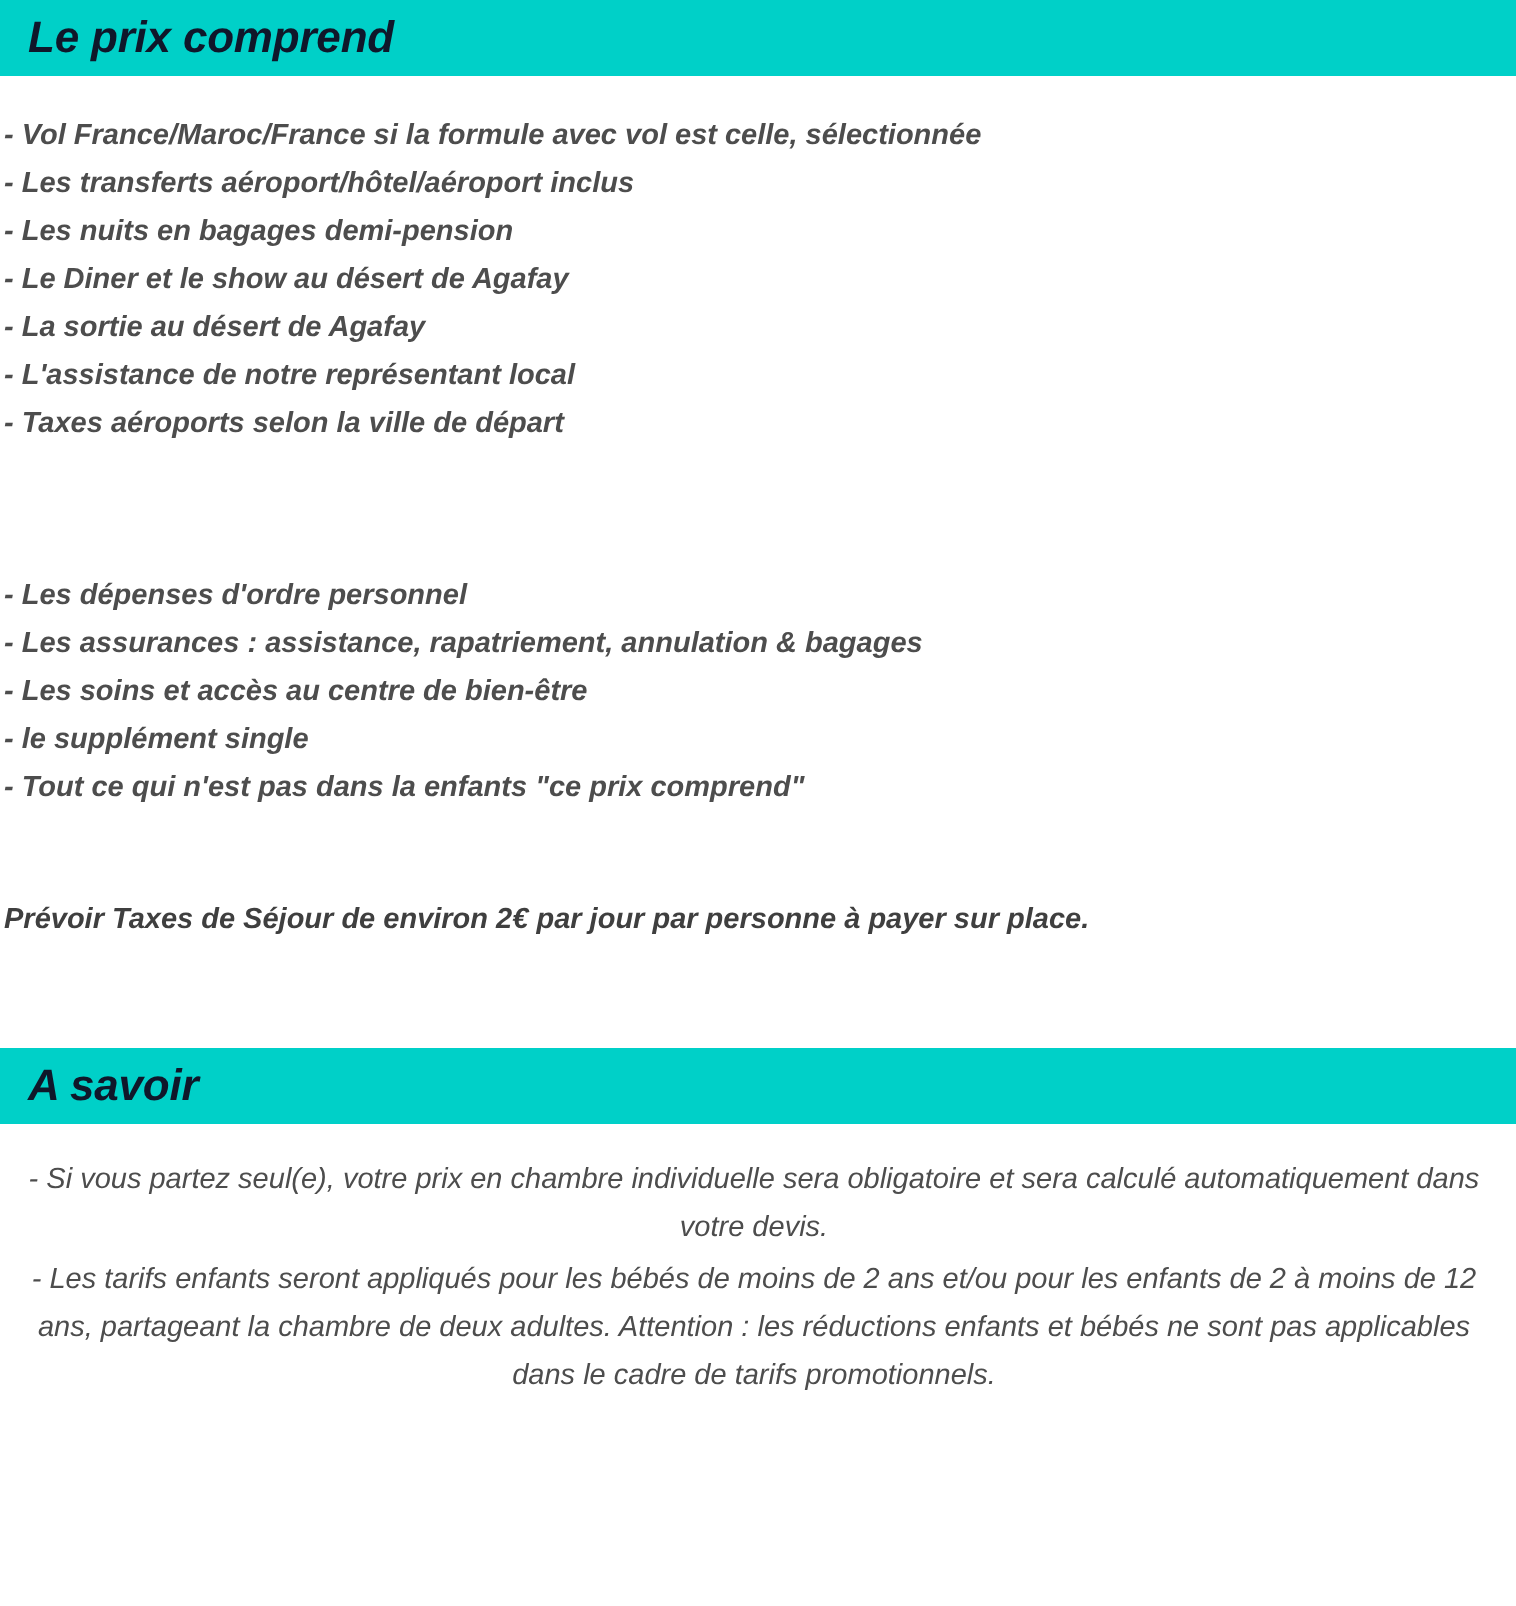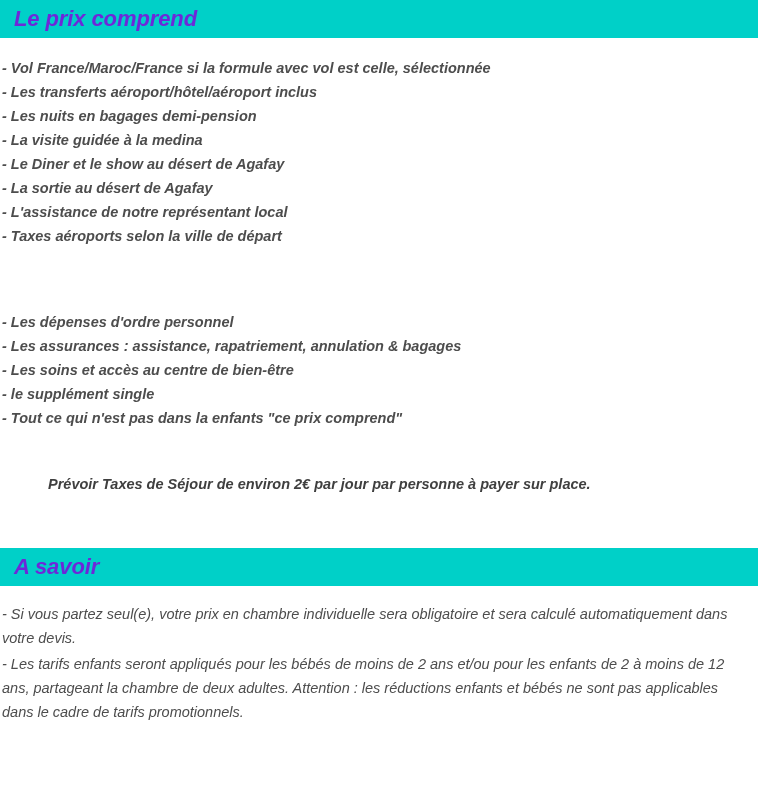--- a/index.html
+++ b/index.html
@@ -18,21 +18,21 @@
   .page {
     width: 758px;
     position: relative;
   }
 
   
   .section-header {
     width: 100%;
     box-sizing: border-box;
     background: #00d0c8;
-    color: #6d28d9;
+    color: #0f172a;
     font-style: italic;
     font-weight: bold;
     font-size: 22px;
     line-height: 38px;
     height: 38px;
     padding: 0 0 0 14px;
     letter-spacing: -0.1px;
     white-space: nowrap;
     overflow: hidden;
   }
@@ -54,29 +54,28 @@
     white-space: nowrap;
     font-weight: bold;
   }
   .note-line {
     font-style: italic;
     font-weight: bold;
     font-size: 14.5px;
     line-height: 24px;
     color: #3f3f3f;
     white-space: nowrap;
-    margin-left: 46px;
   }
   .para {
     font-style: italic;
     font-size: 14.5px;
     line-height: 24px;
     color: #4d4d4d;
     margin: 0;
-    text-align: left;
+    text-align: center;
   }
 
   
   .sp-1 { height: 18px; }     
   .sp-2 { height: 46px; }     
   .sp-3 { height: 16px; }     
   .sp-4 { height: 42px; }     
   .sp-5 { height: 52px; }     
   .sp-6 { height: 16px; }     
   .sp-7 { height: 2px; }
@@ -88,21 +87,20 @@
 
   <div class="section-header">Le prix comprend</div>
 
   <div class="sp-1"></div>
 
   <div class="section-body">
     <ul class="bullet-list">
       <li class="bullet-item">- Vol France/Maroc/France si la formule avec vol est celle, sélectionnée</li>
       <li class="bullet-item">- Les transferts aéroport/hôtel/aéroport inclus</li>
       <li class="bullet-item">- Les nuits en bagages demi-pension</li>
-      <li class="bullet-item">- La visite guidée à la medina</li>
       <li class="bullet-item">- Le Diner et le show au désert de Agafay</li>
       <li class="bullet-item">- La sortie au désert de Agafay</li>
       <li class="bullet-item">- L'assistance de notre représentant local</li>
       <li class="bullet-item">- Taxes aéroports selon la ville de départ</li>
     </ul>
   </div>
 
   <div class="sp-2"></div>
 
 

